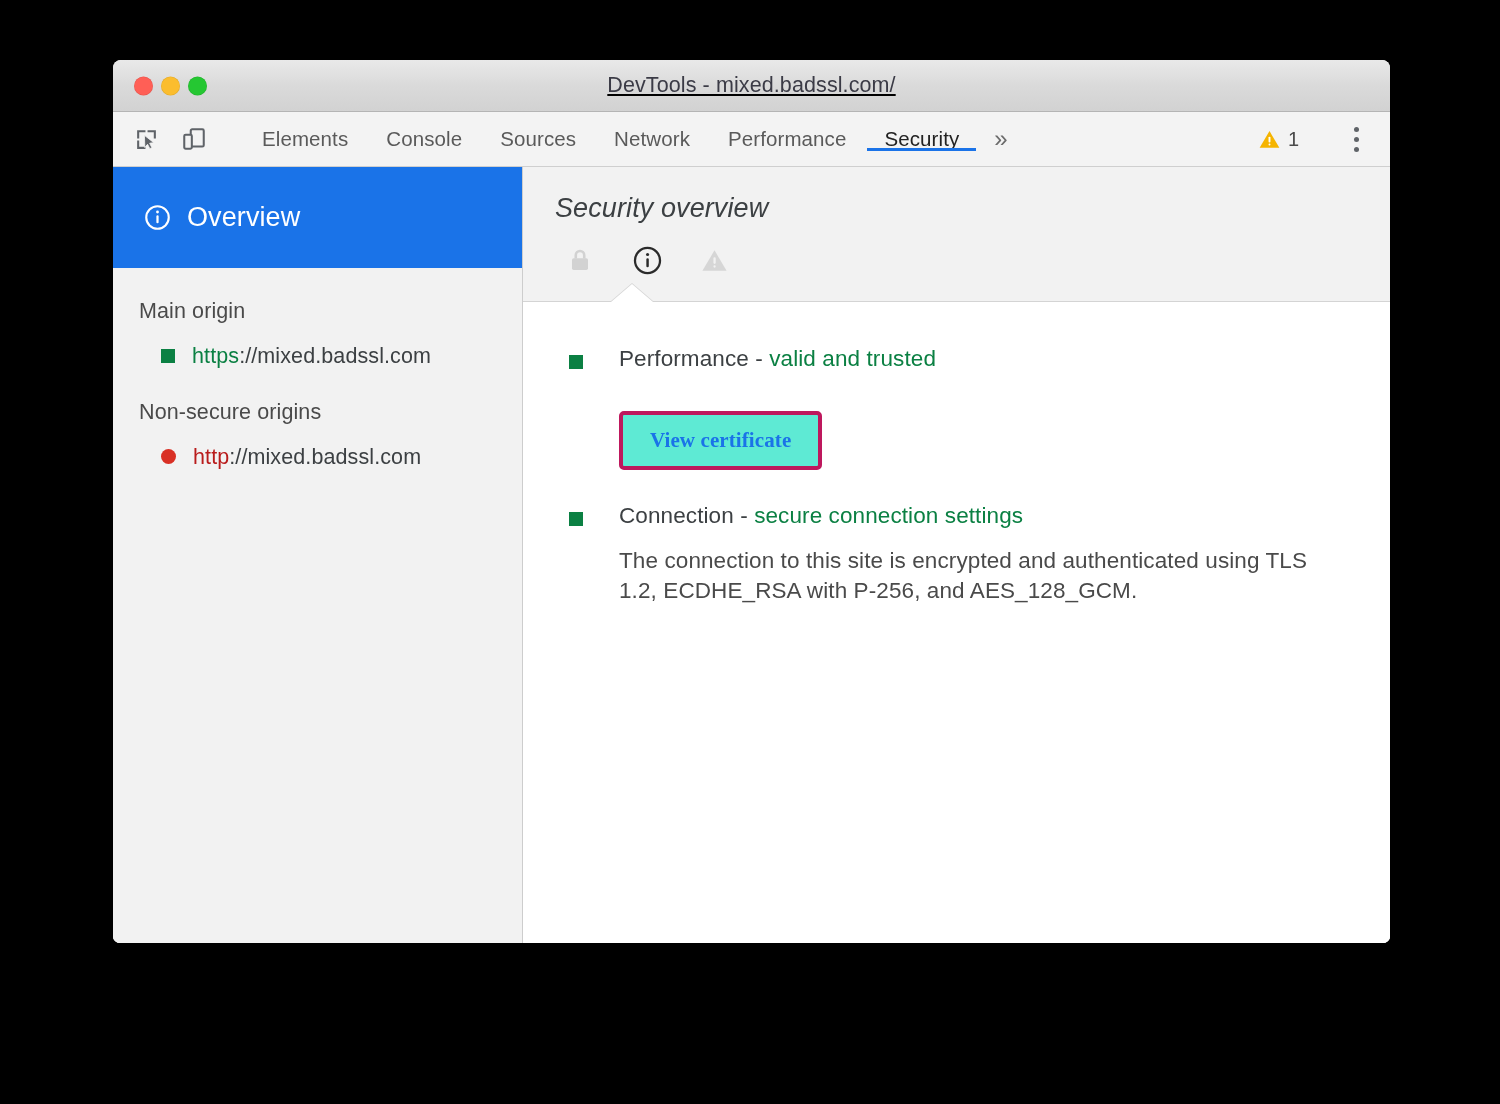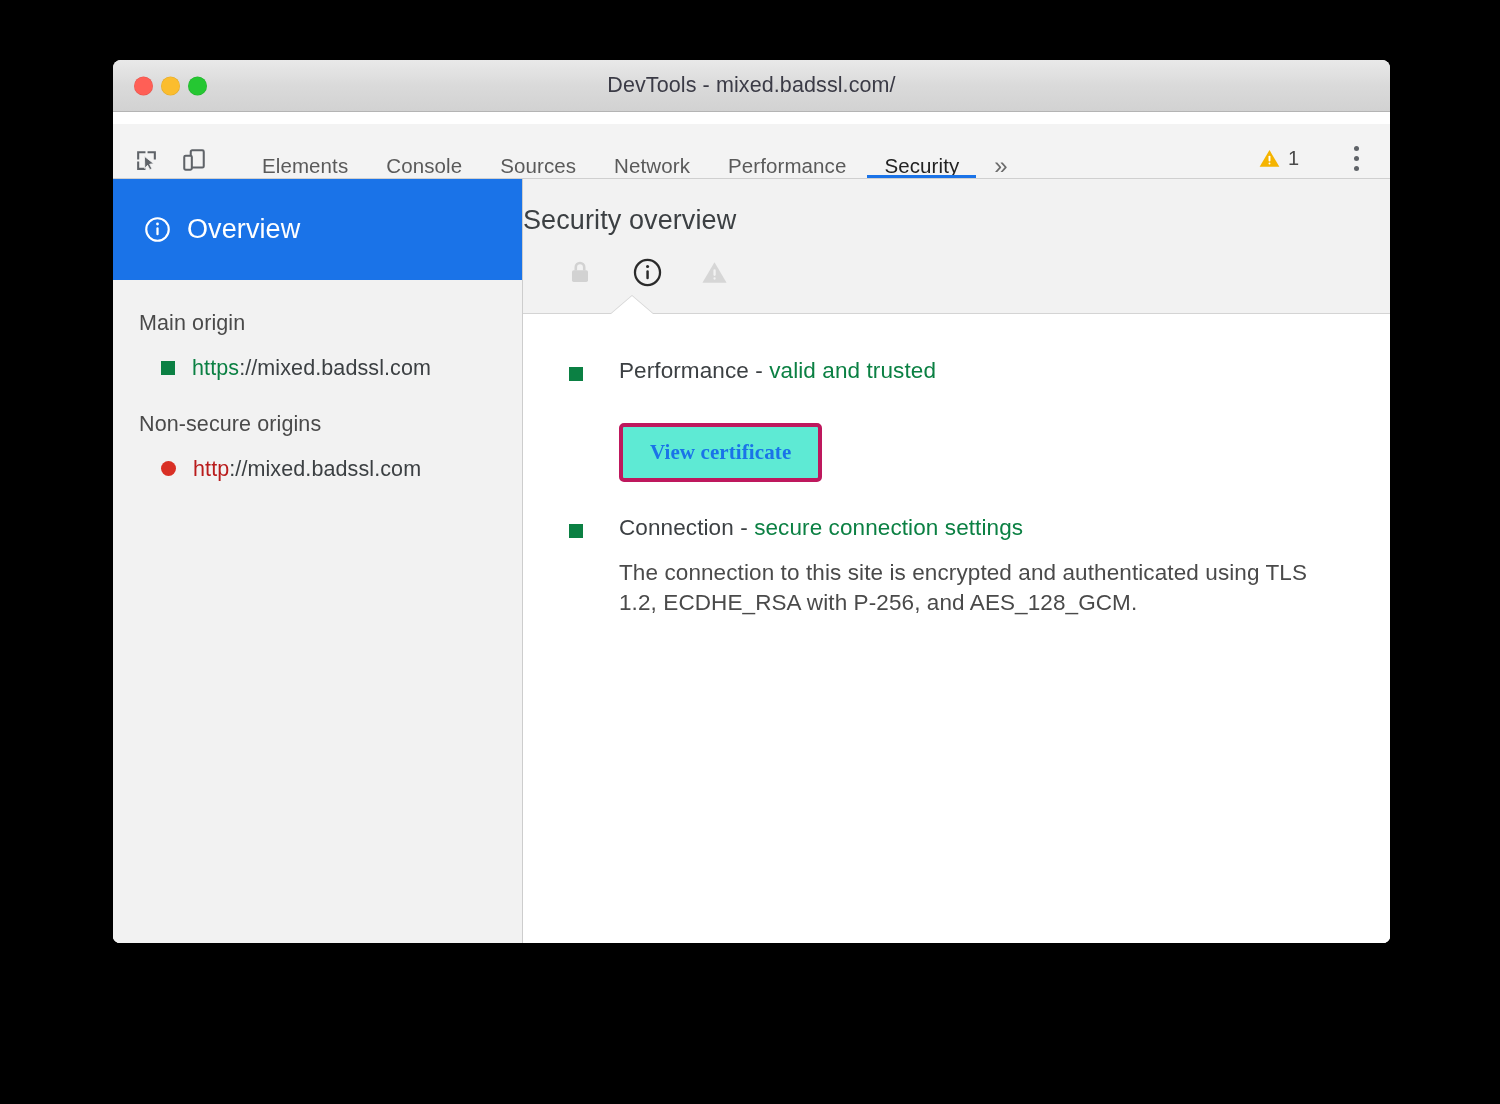--- a/index.html
+++ b/index.html
@@ -28,20 +28,21 @@
 
   
   .titlebar {
     position: relative;
     height: 51px;
     background: linear-gradient(to bottom, #e9e9e9 0%, #dadada 50%, #d2d2d2 100%);
     border-bottom: 1px solid #b4b4b4;
     display: flex;
     align-items: center;
     justify-content: center;
+    text-decoration: underline;
   }
   .traffic-lights {
     position: absolute;
     left: 21px;
     top: 50%;
     transform: translateY(-50%);
     display: flex;
     gap: 8px;
   }
   .light {
@@ -58,23 +59,22 @@
     color: #3b3b46;
     letter-spacing: 0.1px;
   }
 
   
   .tabbar {
     height: 54px;
     background: #f3f3f3;
     border-bottom: 1px solid #cfcfcf;
     display: flex;
-    align-items: flex-end;
+    align-items: center;
     position: relative;
-    margin-top: 12px;
   }
   .tool-icons {
     display: flex;
     align-items: center;
     padding-left: 15px;
     gap: 12px;
   }
   .tool-icon {
     width: 36px;
     height: 36px;
@@ -222,21 +222,23 @@
   }
   .main-header {
     background: #f2f2f2;
     border-bottom: 1px solid #d4d4d4;
     padding: 26px 0 0 0;
     position: relative;
   }
   .main-title {
     font-size: 27px;
     color: #3c4043;
-    letter-spacing: 0.1px;
+    padding-left: 32px;
+    letter-spacing: 0.1px;
+    font-style: italic;
   }
   .summary-icons {
     display: flex;
     align-items: center;
     gap: 29px;
     padding: 17px 0 22px 38px;
   }
   .summary-icon {
     width: 38px;
     height: 38px;

